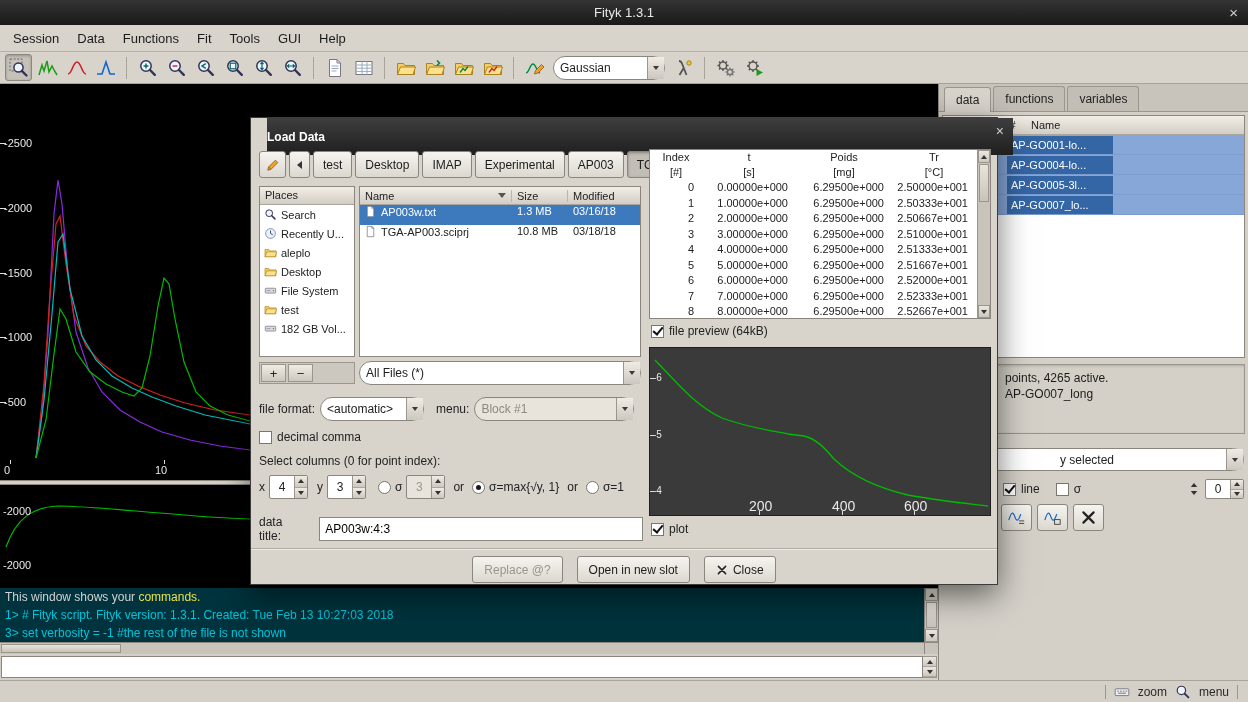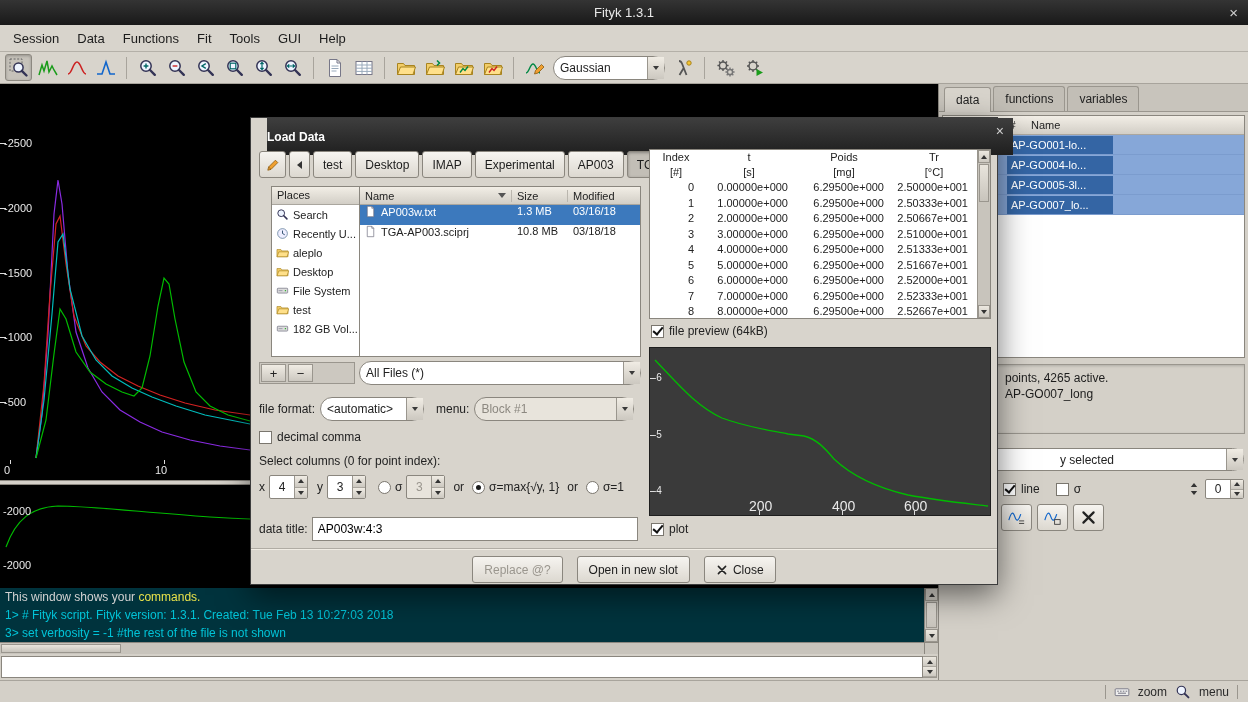--- a/index.html
+++ b/index.html
@@ -111,21 +111,21 @@
 .dlg-title{position:absolute;left:16px;top:0;width:100%;height:37px;background:linear-gradient(#3e3e3e,#1f1f1f);color:#fff;font-weight:bold;font-size:12px;display:flex;align-items:center;justify-content:flex-start}
 .dlg-close{position:absolute;right:9px;top:0;height:26px;display:flex;align-items:center;color:#d0d0d0;font-size:14px;font-weight:normal}
 .pathrow{position:absolute;left:8px;top:33px;height:27px;display:flex;align-items:center;gap:3px}
 .crumb{height:27px;padding:0 9px}
 .crumb.active{background:#c2beb6;box-shadow:inset 0 1px 3px rgba(0,0,0,.3)}
 .navbtn{width:21px;padding:0}
 .tri-l{width:0;height:0;border-top:4px solid transparent;border-bottom:4px solid transparent;border-right:5px solid #333}
 .tri-r{width:0;height:0;border-top:4px solid transparent;border-bottom:4px solid transparent;border-left:5px solid #333}
 .editbtn{width:27px;padding:0}
 .editbtn svg{width:16px;height:16px}
-.places{position:absolute;left:20px;top:68px;width:96px;height:171px;background:#fff;border:1px solid #8a867e;font-size:11px;overflow:hidden}
+.places{position:absolute;left:8px;top:68px;width:96px;height:171px;background:#fff;border:1px solid #8a867e;font-size:11px;overflow:hidden}
 .phead{height:18px;background:linear-gradient(#f2eee6,#d2cec6);border-bottom:1px solid #aaa69e;padding:2px 5px}
 .place{height:19px;display:flex;align-items:center;gap:4px;padding:0 4px;white-space:nowrap;overflow:hidden}
 .place svg{width:13px;height:13px;flex:none}
 .plusminus{position:absolute;left:8px;top:244px;width:96px;height:22px;border:1px solid #9a968e;background:#ccc8c0;display:flex;align-items:center;padding:1px;gap:2px}
 .pmbtn{width:25px;height:18px;display:flex;align-items:center;justify-content:center;border:1px solid #9a968e;background:linear-gradient(#f0ece4,#ccc8c0);font-size:13px;line-height:1}
 .filelist{position:absolute;left:108px;top:68px;width:282px;height:171px;background:#fff;border:1px solid #8a867e;font-size:11px;overflow:hidden}
 .fhead{display:flex;height:18px;background:linear-gradient(#f2eee6,#d2cec6);border-bottom:1px solid #aaa69e;align-items:center}
 .fh1{width:152px;border-right:1px solid #bab6ae;padding:0 5px;display:flex;align-items:center;justify-content:space-between}
 .fh2{width:56px;border-right:1px solid #bab6ae;padding:0 5px}
 .fh3{flex:1;padding:0 5px}
@@ -137,21 +137,21 @@
 .fc2{width:56px;padding:0 5px}
 .fc3{flex:1;padding:0 5px}
 .filtercombo{position:absolute;left:108px;top:243px;width:282px;height:24px}
 .formatrow{position:absolute;left:8px;top:279px;width:384px;height:24px;display:flex;align-items:center}
 .flabel{font-size:12px}
 .fmt-combo{width:104px;margin-left:5px}
 .blk-combo{width:160px;margin-left:5px}
 .decrow{position:absolute;left:8px;top:312px}
 .colslabel{position:absolute;left:8px;top:336px;font-size:12px}
 .colrow{position:absolute;left:8px;top:356px;width:384px;height:26px;display:flex;align-items:center;font-size:12px}
-.titlerow{position:absolute;left:8px;top:398px;width:384px;height:26px;display:flex;align-items:center;gap:4px}
+.titlerow{position:absolute;left:8px;top:398px;width:384px;height:26px;display:flex;align-items:center;gap:12px}
 .titleinput{width:326px;height:24px;border:1px solid #8a867e;background:#fff;padding:0 5px;font:12px "Liberation Sans",sans-serif}
 .dlg-divider{position:absolute;left:0;top:430px;width:100%;height:2px;border-top:1px solid #b0aca4;border-bottom:1px solid #f0ece4}
 .btnrow{position:absolute;left:0;top:438px;width:100%;display:flex;justify-content:center;gap:14px}
 
 .ptable{position:absolute;left:398px;top:31px;width:342px;height:170px;background:#fff;border:1px solid #8a867e;font-size:11px;overflow:hidden}
 .pgrid{position:absolute;left:0;top:0;right:13px;bottom:0}
 .phrow,.prow{display:flex}
 .phrow{height:15px;line-height:15px}
 .prow{height:15.5px;line-height:15.5px}
 .pc{text-align:right;padding-right:8px}

